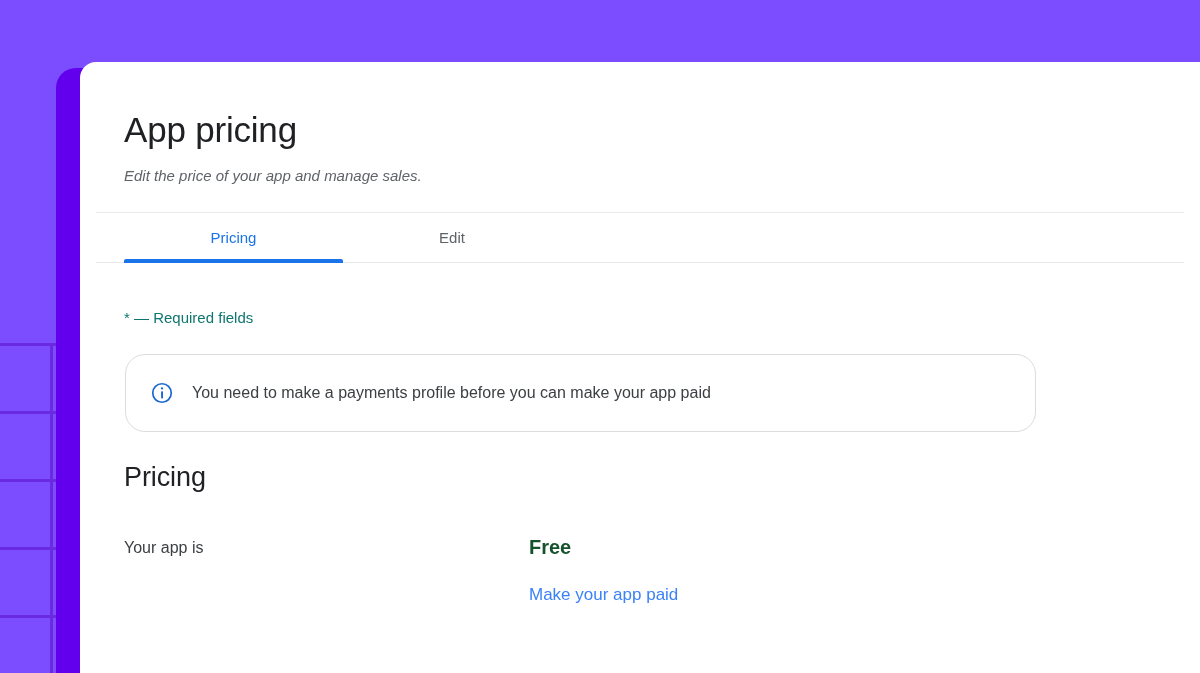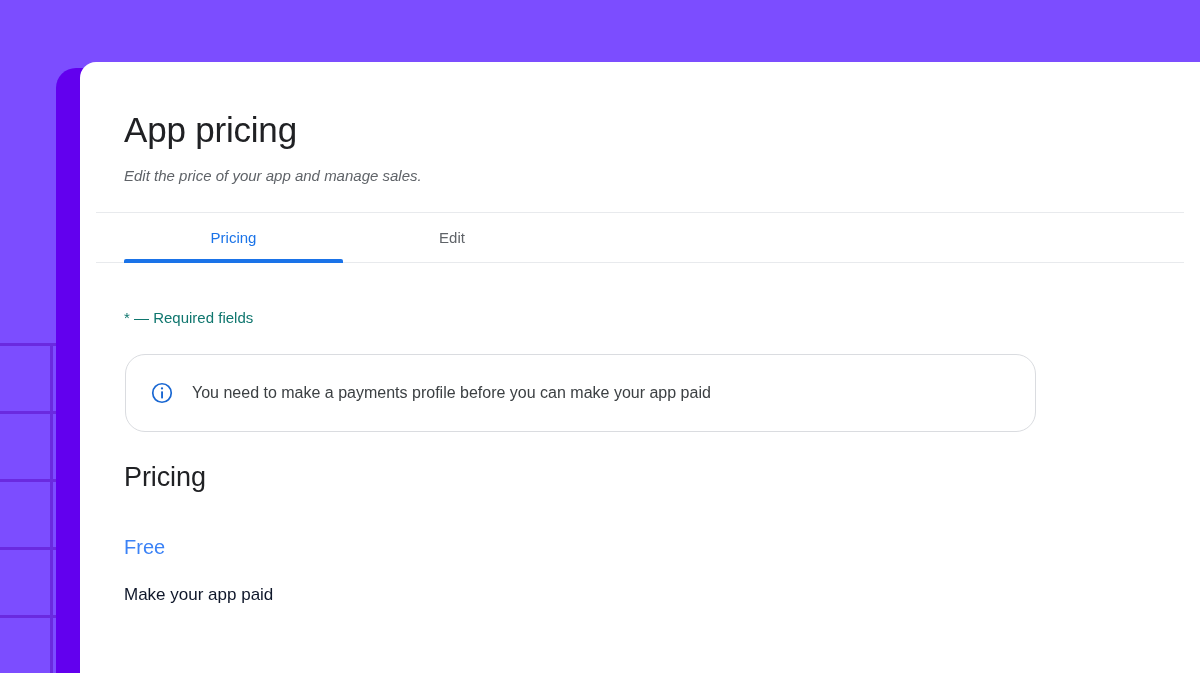--- a/index.html
+++ b/index.html
@@ -192,30 +192,30 @@
     line-height: 22px;
     color: #3c4043;
     padding-top: 3px;
   }
   .pricing-row-value {
     flex: 1 1 auto;
   }
   .price-value {
     font-size: 20px;
     line-height: 26px;
-    font-weight: 400;
-    color: #3b82f6;
+    font-weight: 700;
+    color: #14532d;
   }
   .price-link {
     display: inline-block;
     margin-top: 24px;
     font-size: 17px;
     line-height: 22px;
     font-weight: 500;
-    color: #0f172a;
+    color: #3b82f6;
     text-decoration: none;
     cursor: pointer;
   }
 </style>
 </head>
 <body>
 
 <div class="backdrop">
   <div class="grid-pattern"></div>
   <div class="grid-vline"></div>
@@ -242,20 +242,21 @@
         <circle cx="12" cy="12" r="9.25" fill="none" stroke="#1967d2" stroke-width="1.7"></circle>
         <circle cx="12" cy="7.4" r="1.15" fill="#1967d2"></circle>
         <rect x="11.1" y="10.3" width="1.9" height="7.1" rx="0.6" fill="#1967d2"></rect>
       </svg>
       <span class="info-banner-text">You need to make a payments profile before you can make your app paid</span>
     </div>
 
     <h2 class="section-title">Pricing</h2>
 
     <div class="pricing-row">
+      <div class="pricing-row-label">Your app is</div>
       <div class="pricing-row-value">
         <div class="price-value">Free</div>
         <a class="price-link">Make your app paid</a>
       </div>
     </div>
 
   </div>
 </div>
 
 </body></html>

